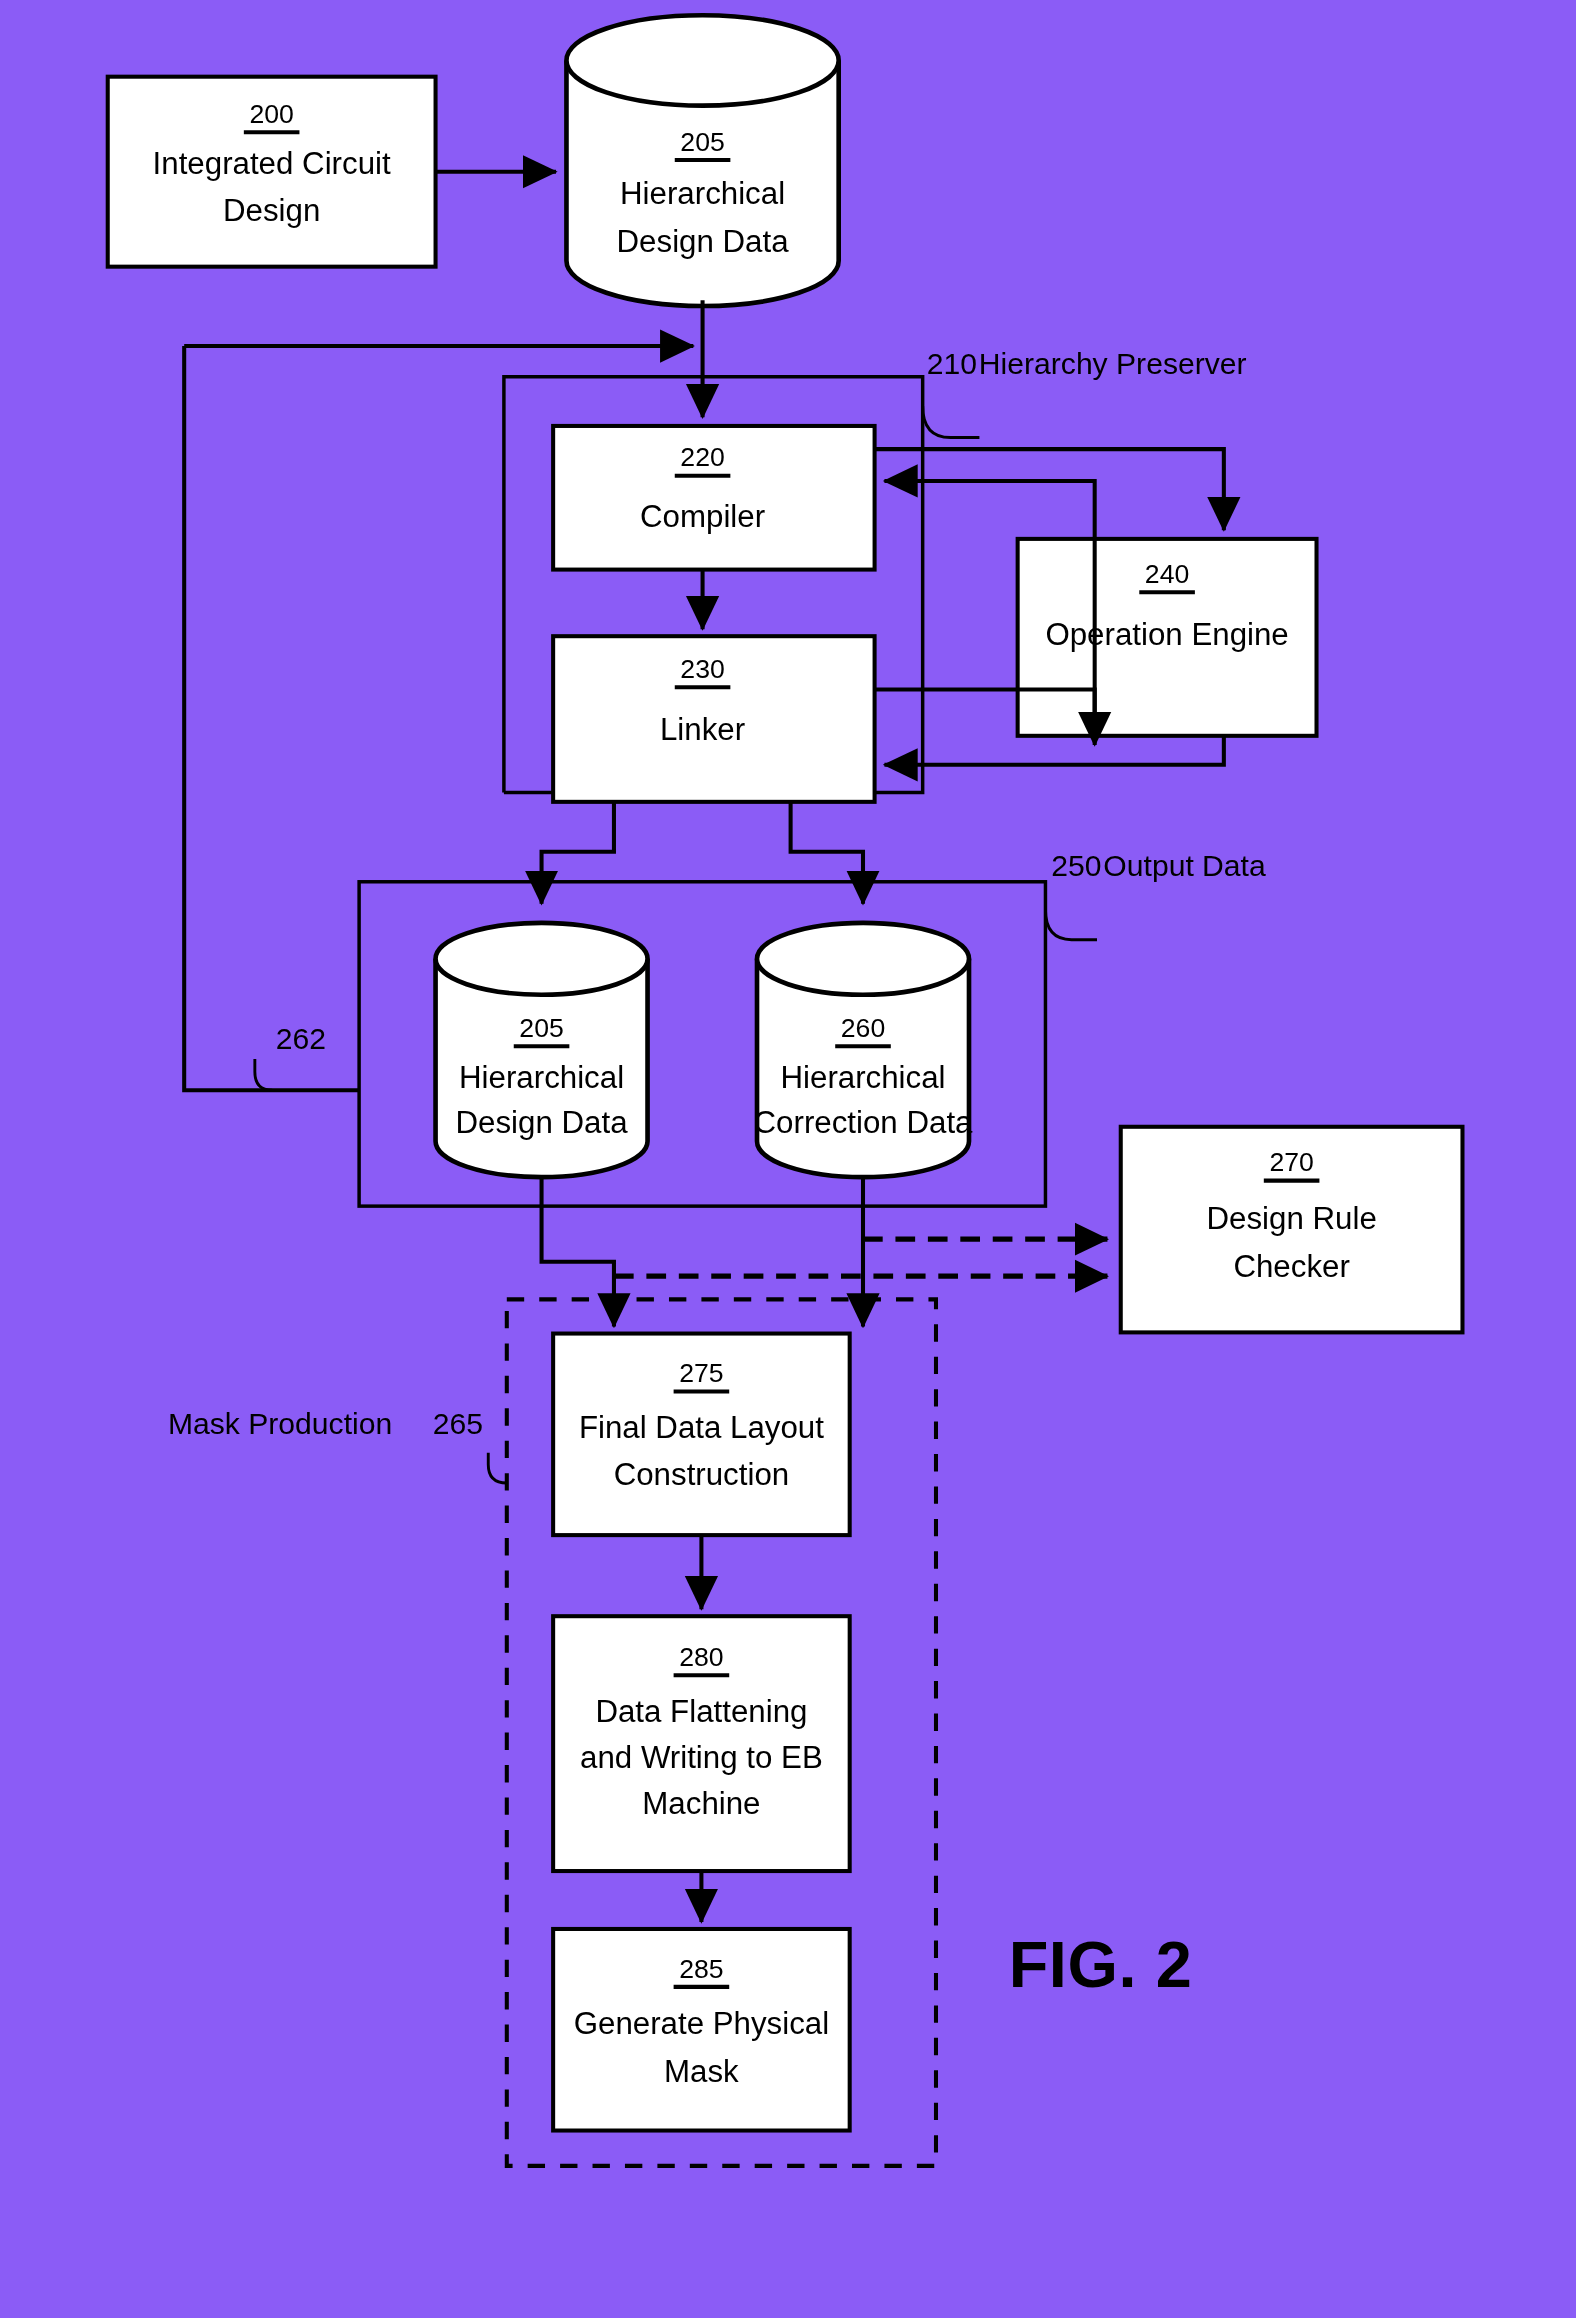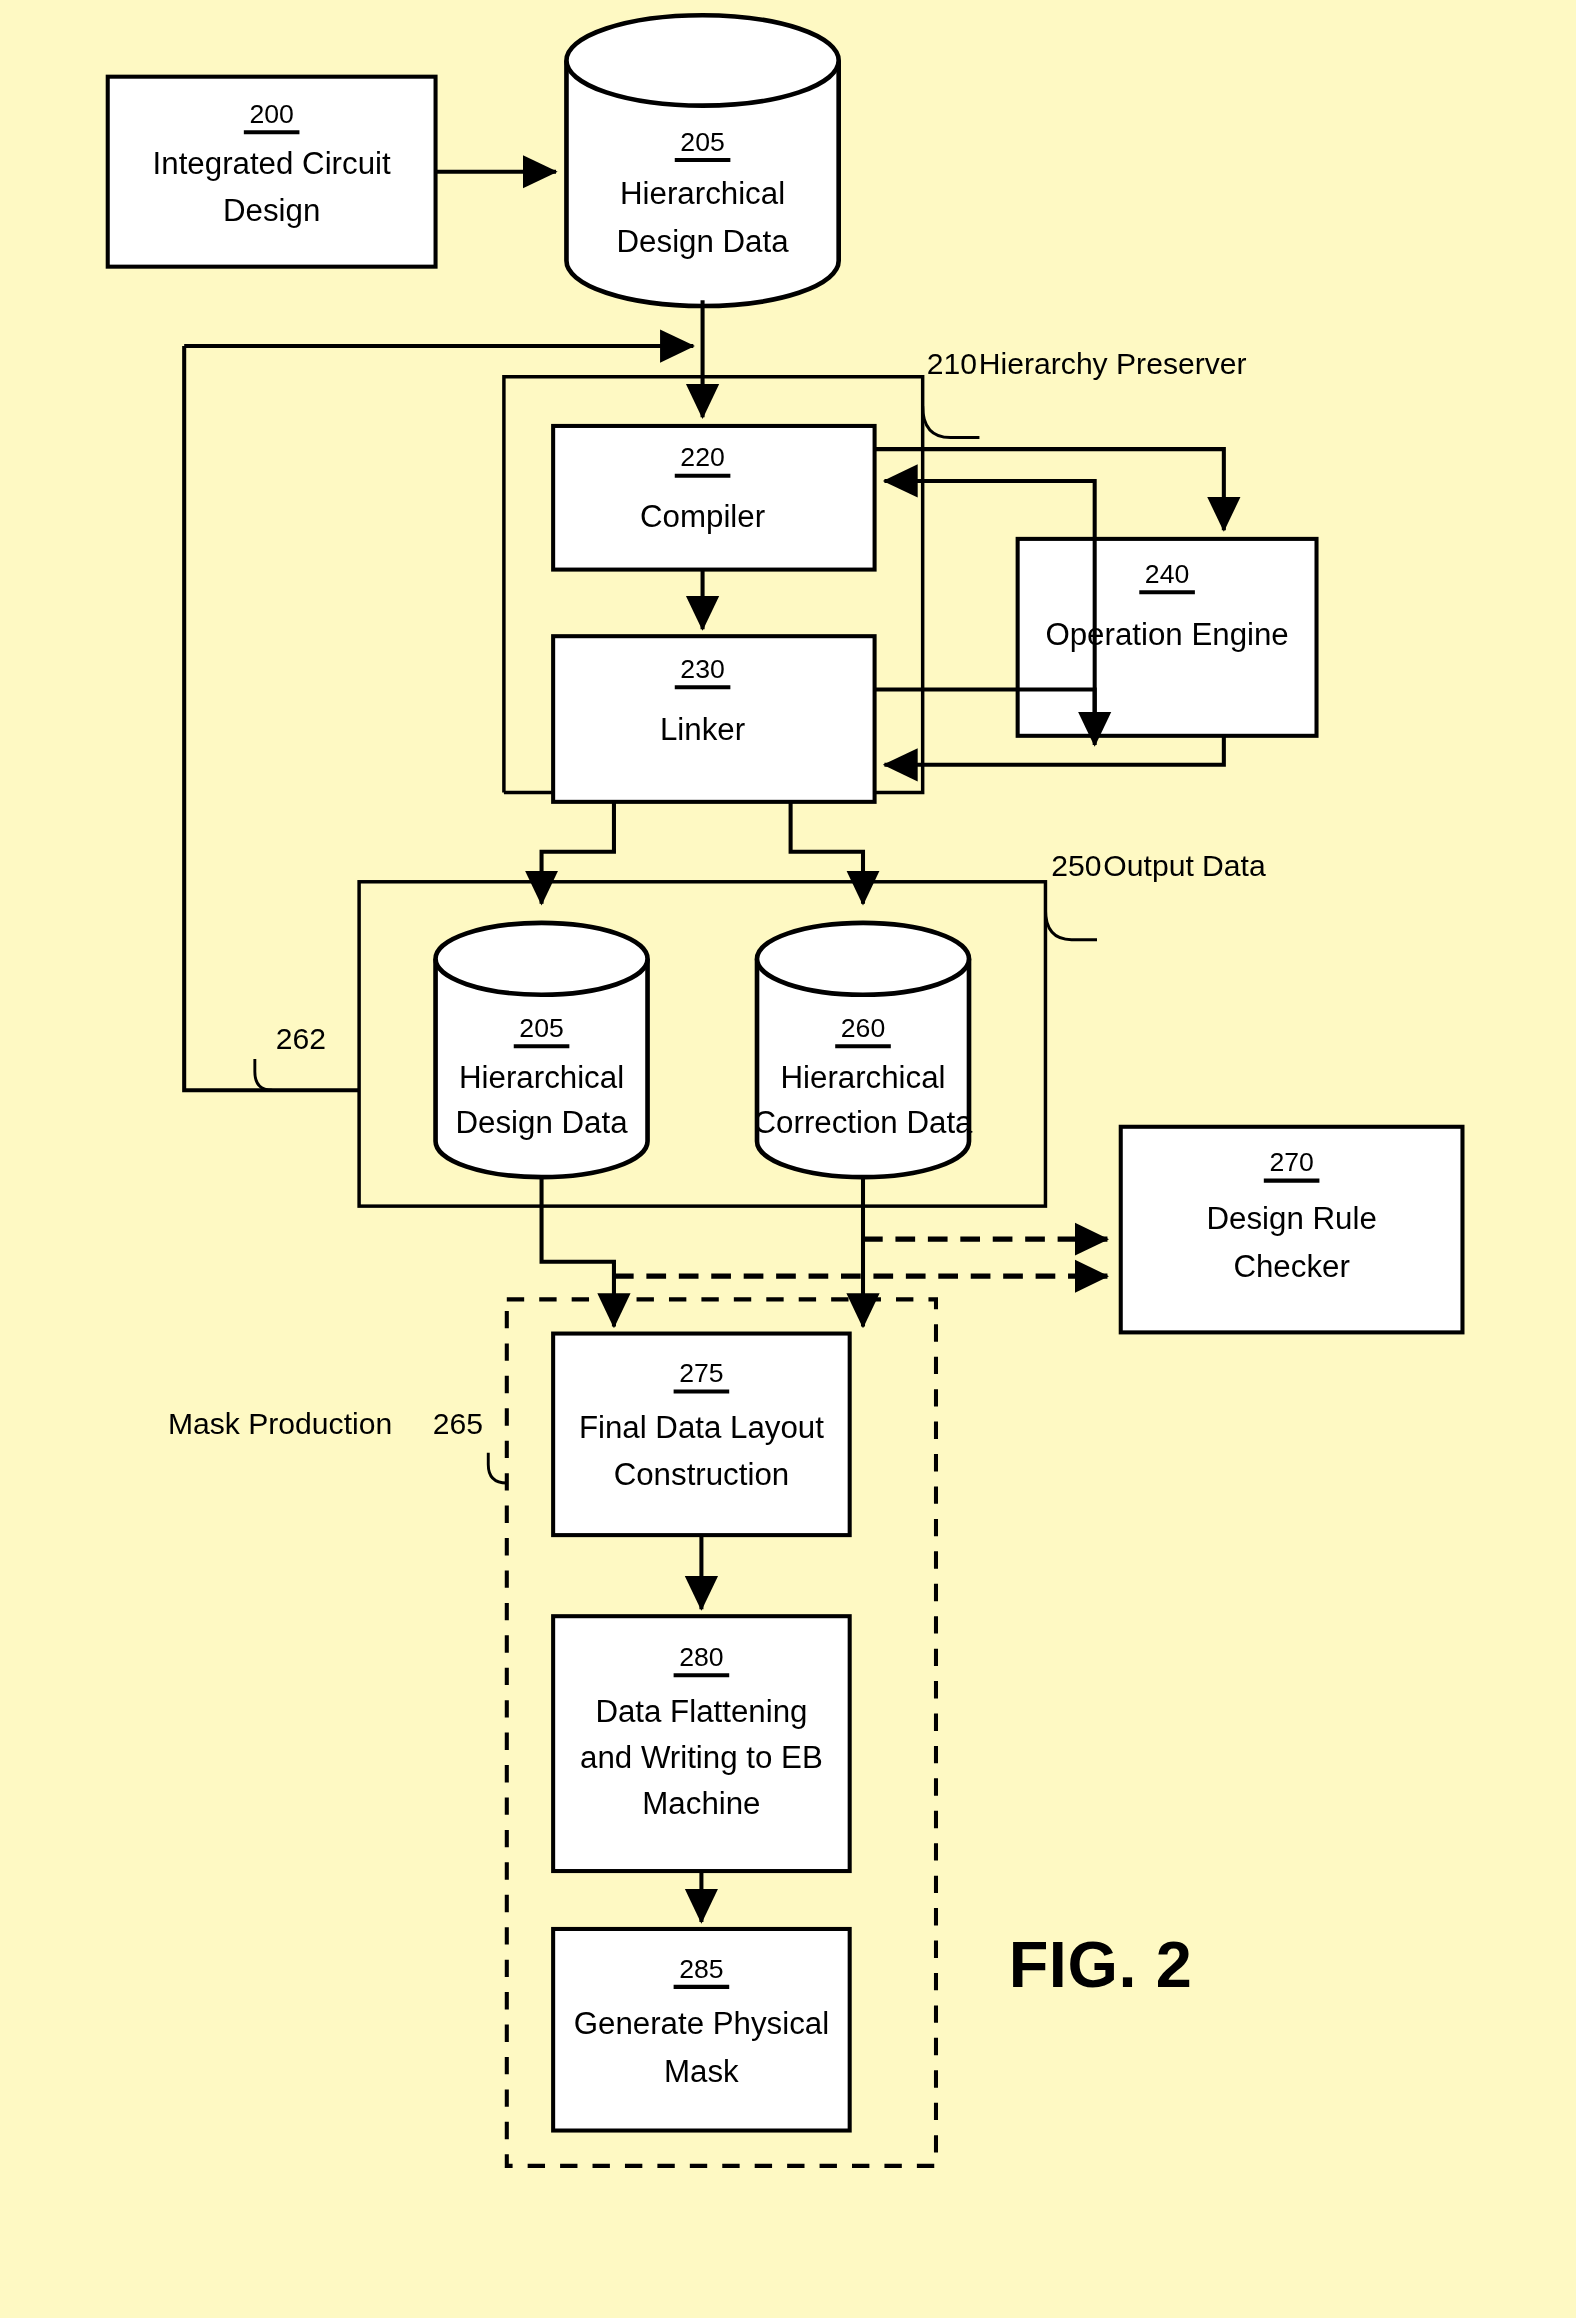--- a/index.html
+++ b/index.html
@@ -9,21 +9,21 @@
     background: #ffffff;
   }
   body {
     font-family: "Liberation Sans", sans-serif;
     color: #000000;
   }
   #figure-root {
     position: relative;
     width: 1576px;
     height: 2319px;
-    background: #fef9c3;
+    background: #8b5cf6;
     overflow: hidden;
   }
   #figure-svg {
     position: absolute;
     top: 0;
     left: 0;
     width: 1576px;
     height: 2319px;
     display: block;
   }

